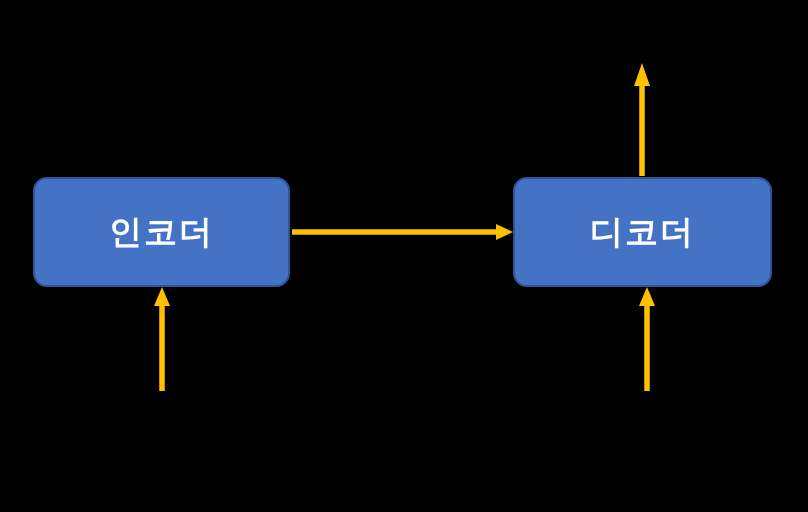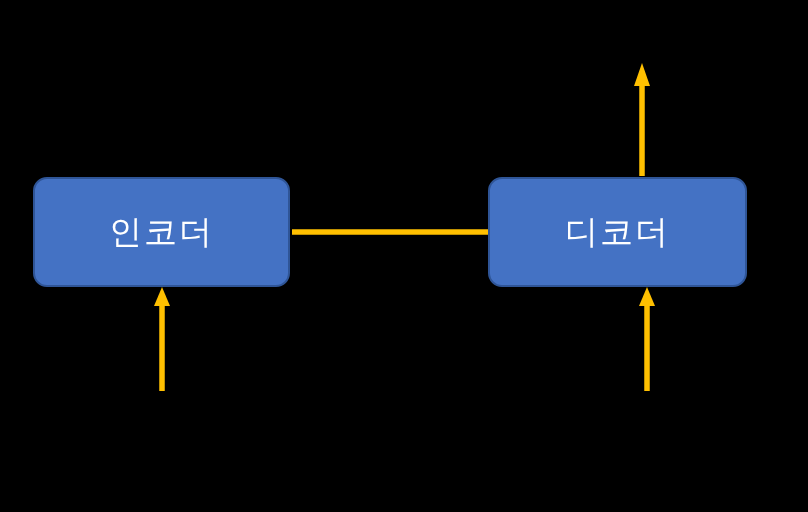--- a/index.html
+++ b/index.html
@@ -35,31 +35,31 @@
     position: absolute;
     box-sizing: border-box;
     background: var(--node-fill, #4472C4);
     border: 2px solid var(--node-border, #2F5597);
     border-radius: 14px;
     display: flex;
     align-items: center;
     justify-content: center;
     color: var(--node-text, #FFFFFF);
     font-size: 33px;
-    font-weight: 400;
+    font-weight: 700;
     letter-spacing: 2px;
   }
   .node-encoder {
     left: 33px;
     top: 177px;
     width: 257px;
     height: 110px;
   }
   .node-decoder {
-    left: 488px;
+    left: 513px;
     top: 177px;
     width: 259px;
     height: 110px;
   }
 </style>
 </head>
 <body>
 
 <div class="canvas">
 

